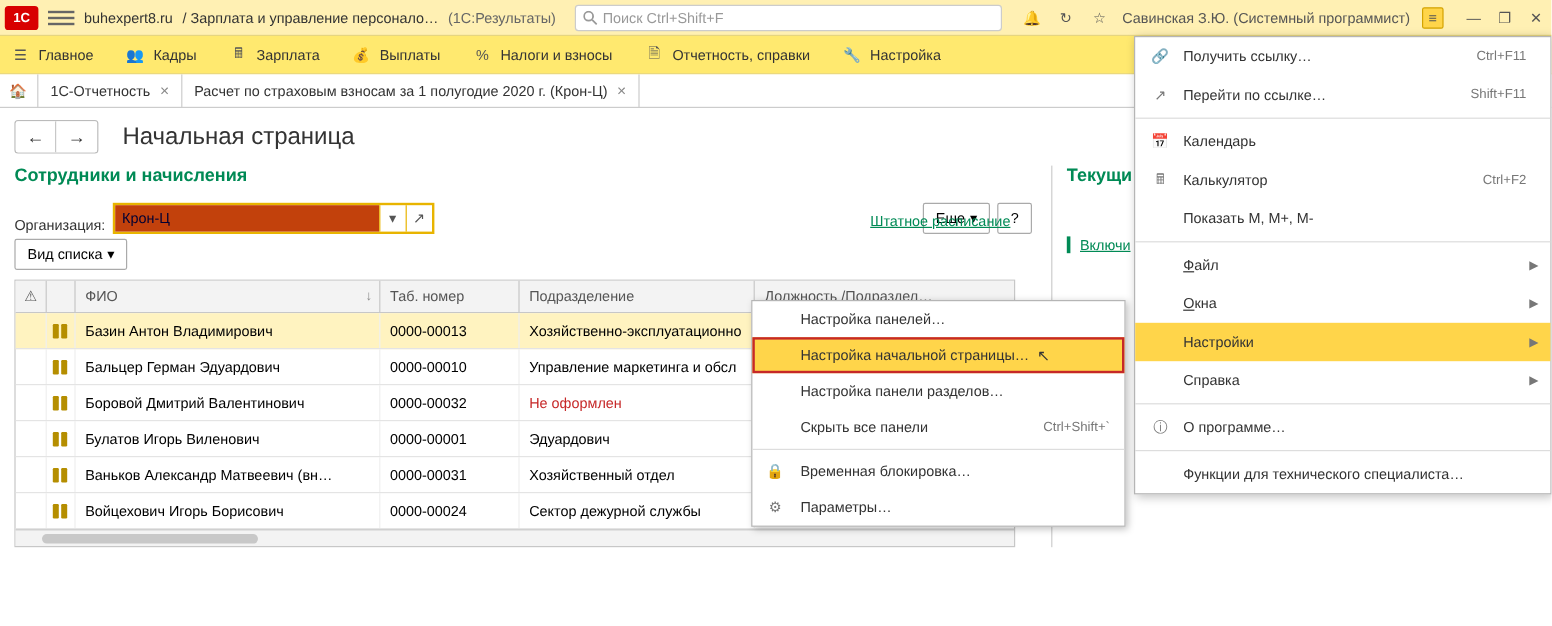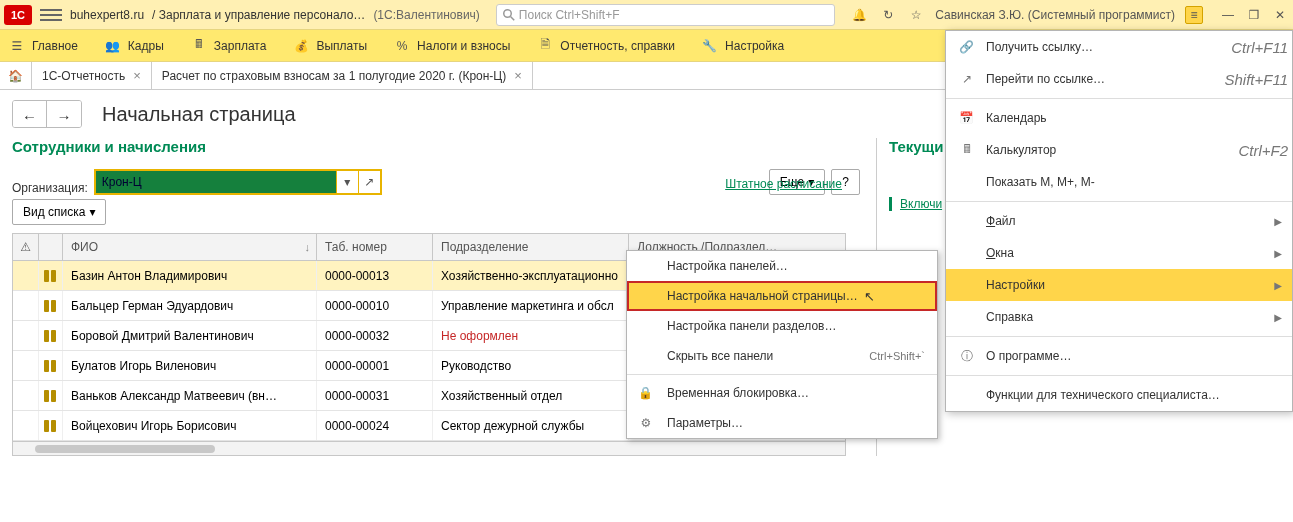--- a/index.html
+++ b/index.html
@@ -43,21 +43,21 @@
   
   .main { display:flex; padding:0 12px; gap:16px; position:relative;}
   .col-left { flex:0 0 848px; }
   .col-right { flex:0 0 auto; border-left:1px solid #ccc; padding-left:12px; min-width:60px;}
 
   .section-title { font-size:15px; color:#008a55; font-weight:bold; margin-bottom:14px; }
 
   .filter-row { display:flex; align-items:flex-end; gap:6px; margin-bottom:10px; }
   .filter-row label{color:#333;}
   .org-combo { display:flex; align-items:center; border:2px solid #e8b400; height:26px; }
-  .org-combo input { border:none; height:22px; width:240px; padding:0 6px; background:#15803d; color:#003; outline:none; }
+  .org-combo input { border:none; height:22px; width:220px; padding:0 6px; background:#c2410c; color:#003; outline:none; }
   .org-combo .dd { width:22px; height:22px; border-left:1px solid #e8b400; display:flex; align-items:center; justify-content:center; color:#555; }
   .filter-row .spacer{flex:1;}
   .btn { height:26px; border:1px solid #aaa; background:#fff; border-radius:2px; padding:0 10px; display:inline-flex; align-items:center; gap:4px; cursor:pointer;}
 
   .view-btn { margin-bottom:8px; display:inline-flex;}
 
   
   .grid { border:1px solid #c7c7c7; width:834px; }
   .grid-head { display:flex; background:#f3f3f3; border-bottom:1px solid #c7c7c7; }
   .gh { border-right:1px solid #c7c7c7; padding:6px 8px; color:#555; display:flex; align-items:center; gap:4px;}
@@ -90,42 +90,42 @@
   .ctx-item.hover.red-frame { outline:2px solid #c62828; outline-offset:-2px;text-align:center;}
   .ctx-item .cursor{position:absolute; right:62px; top:8px; font-size:13px;}
   .ctx-sep{height:1px;background:#ddd;margin:3px 0;}
   .ctx-short{position:absolute; right:12px; color:#777; font-size:11px;}
 
   
   .main-menu { position:absolute; right:0; top:30px; width:348px; background:#fff; border:1px solid #b5b5b5; box-shadow:2px 2px 8px rgba(0,0,0,.25); z-index:50;}
   .mm-item { height:32px; display:flex; align-items:center; padding:0 14px 0 40px; position:relative; color:#333;}
   .mm-item .ico{position:absolute;left:12px;width:18px;color:#777;text-align:center;}
   .mm-item .arrow{position:absolute;right:10px;color:#777;font-size:10px;}
-  .mm-item .short{position:absolute;right:4px;color:#777;font-size:15px;font-style:italic;}
+  .mm-item .short{position:absolute;right:20px;color:#777;font-size:11px;}
   .mm-item.hover{background:#ffd54a;}
   .mm-sep{height:1px;background:#ddd;margin:3px 0;}
   .underline-f{text-decoration:underline;}
 
   .staff-link { text-align:right; margin:-28px 0 8px 0; padding-right:18px;}
 
   
 </style>
 </head>
 <body>
 
 <div class="titlebar">
   <div class="logo-1c">1C</div>
   <div class="hamburger">
       <span></span>
       <span></span>
       <span></span>
     </div>
   <span class="title-text">buhexpert8.ru</span>
   <span class="title-text">/ Зарплата и управление персонало…</span>
-  <span class="mode-text">(1С:Валентинович)</span>
+  <span class="mode-text">(1С:Результаты)</span>
   <div class="search-global">
     <svg width="12" height="12" viewBox="0 0 16 16">
         <circle cx="6" cy="6" r="5" fill="none" stroke="#999" stroke-width="2"></circle>
         <line x1="10" y1="10" x2="15" y2="15" stroke="#999" stroke-width="2"></line>
       </svg>
     <span>Поиск Ctrl+Shift+F</span>
   </div>
   <div class="title-icons">
     <div class="title-icon">🔔</div>
     <div class="title-icon">↻</div>
@@ -284,21 +284,21 @@
           <div class="grid-row">
             <div class="gc c-warn"></div>
             <div class="gc c-kind">
               <div class="kind-icon">
                 <span></span>
                 <span></span>
               </div>
             </div>
             <div class="gc c-fio">Булатов Игорь Виленович</div>
             <div class="gc c-tab">0000-00001</div>
-            <div class="gc c-dept">Руководство</div>
+            <div class="gc c-dept">Эдуардович</div>
             <div class="gc c-pos"></div>
           </div>
           <div class="grid-row">
             <div class="gc c-warn"></div>
             <div class="gc c-kind">
               <div class="kind-icon">
                 <span></span>
                 <span></span>
               </div>
             </div>

